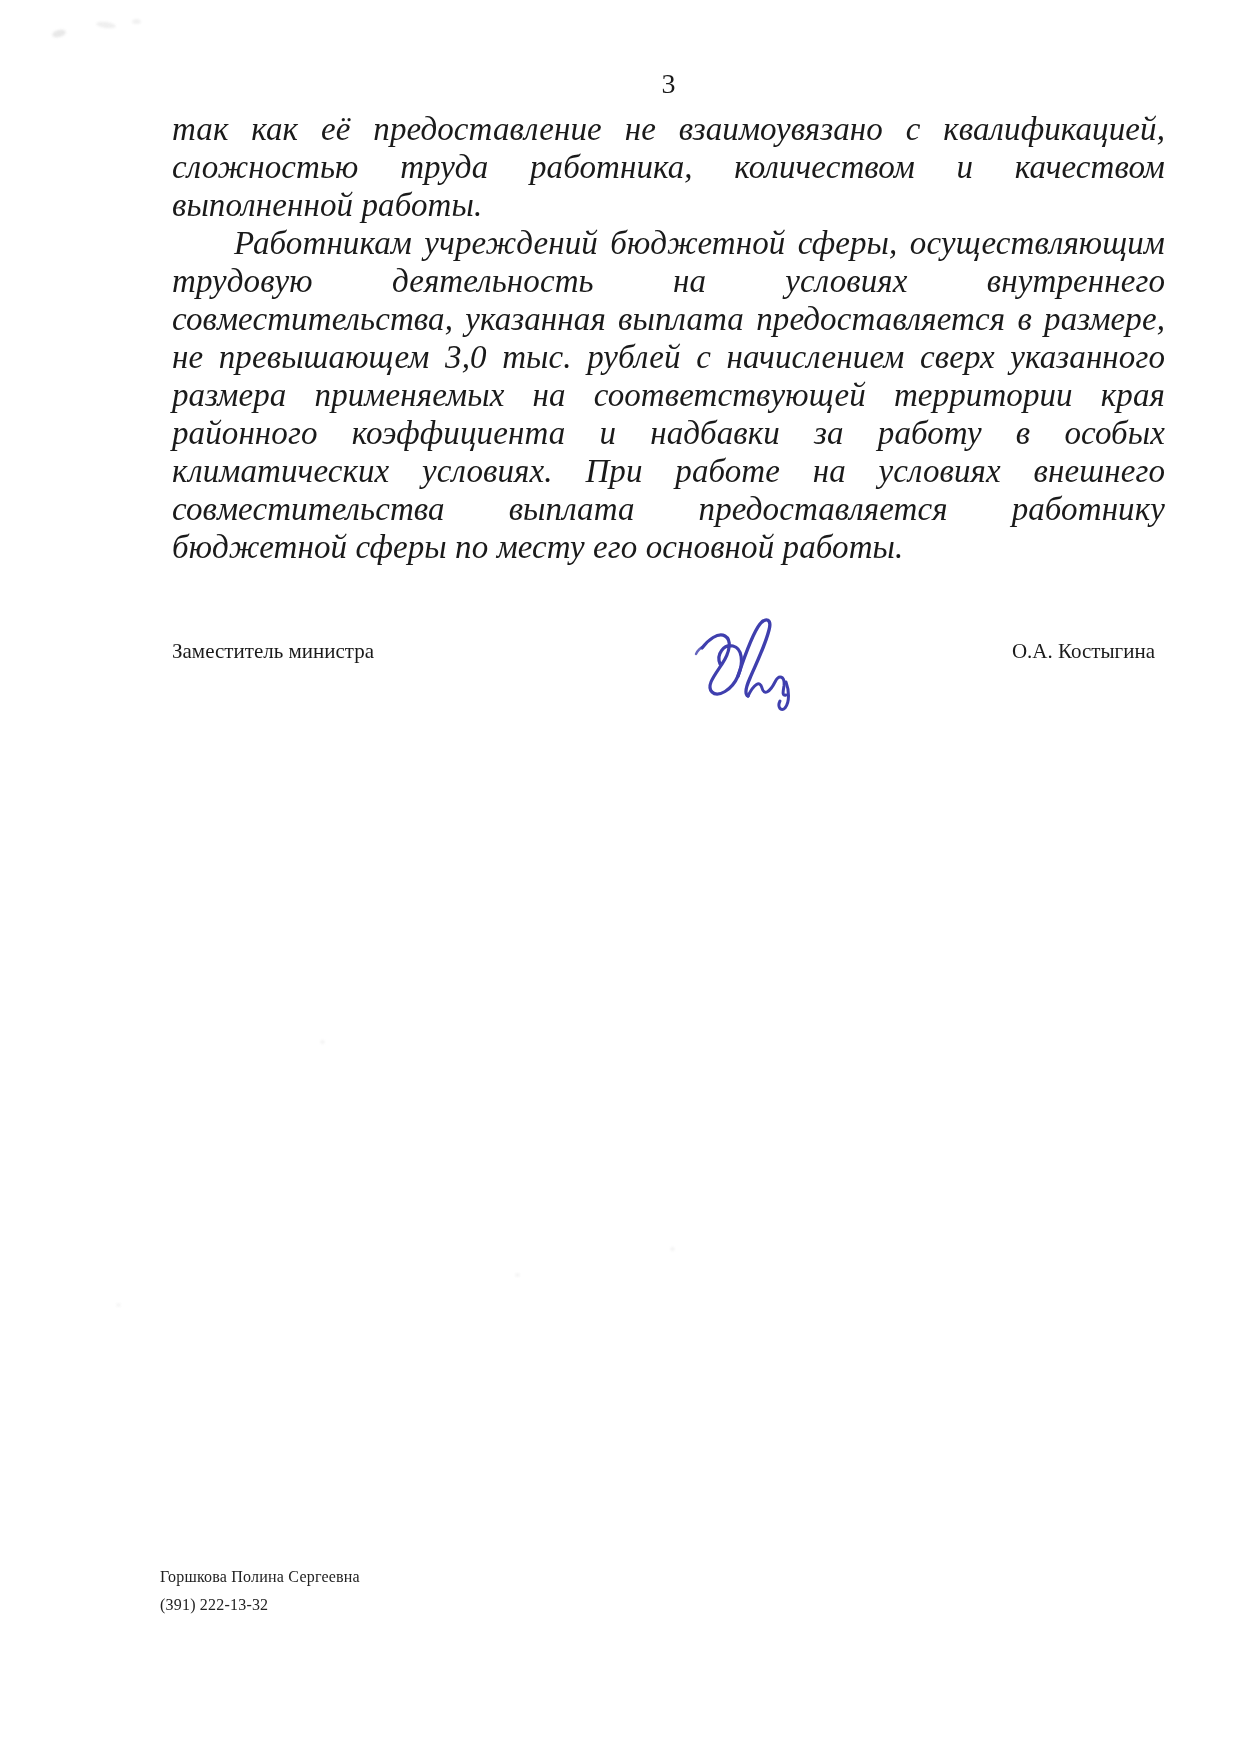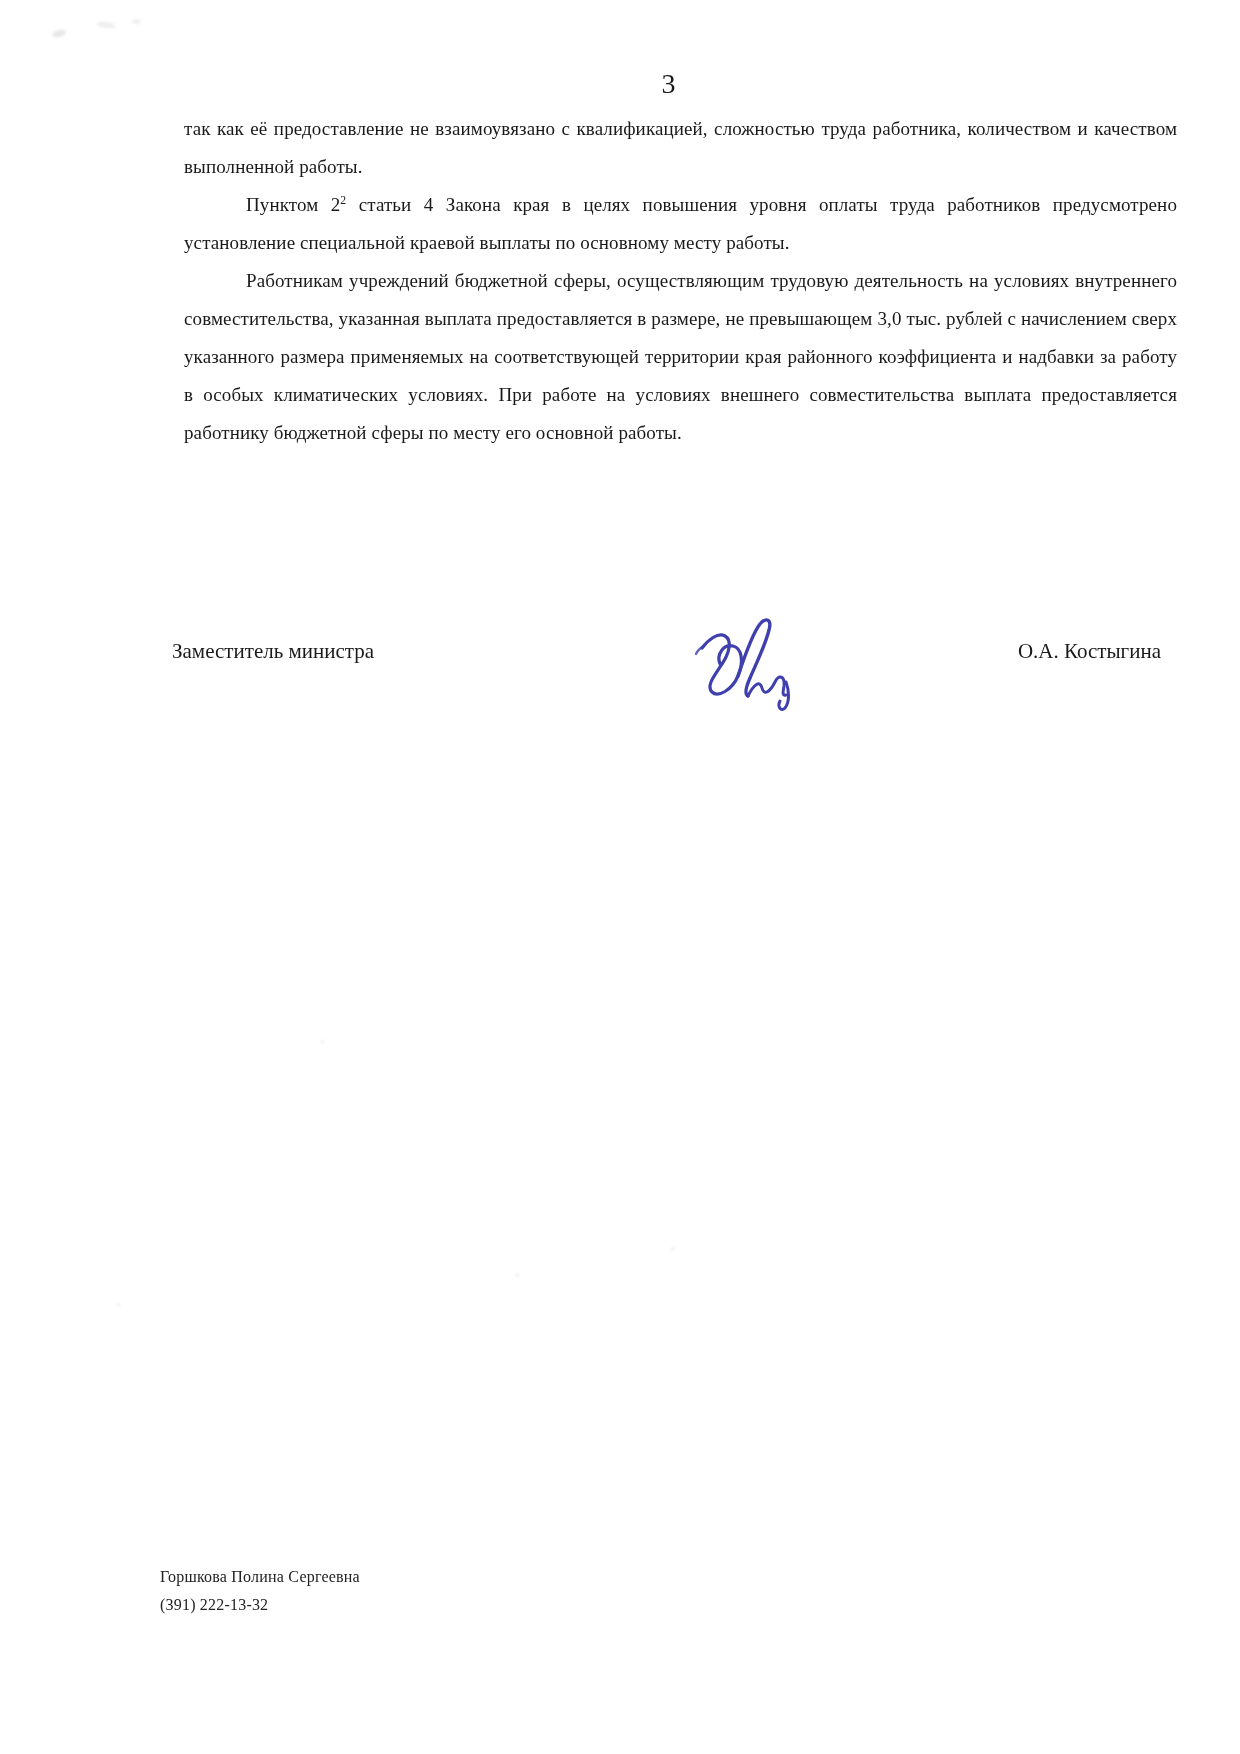--- a/index.html
+++ b/index.html
@@ -22,24 +22,25 @@
     top: 68px;
     left: 172px;
     width: 993px;
     text-align: center;
     font-size: 28px;
     line-height: 32px;
   }
   .body-text {
     position: absolute;
     top: 110px;
-    left: 184px;
+    left: 172px;
     width: 993px;
-    font-size: 19px;
+    font-size: 33px;
     line-height: 38px;
+    font-style: italic;
   }
   .body-text p {
     margin: 0;
     text-align: justify;
     letter-spacing: 0.1px;
   }
   .body-text p.indented {
     text-indent: 62px;
   }
   .body-text sup {
@@ -57,21 +58,21 @@
     line-height: 34px;
   }
   .signer-title {
     position: absolute;
     left: 0;
     top: 2px;
     white-space: nowrap;
   }
   .signer-name {
     position: absolute;
-    right: 4px;
+    right: 10px;
     top: 2px;
     white-space: nowrap;
     margin-left: 48px;
   }
   .signature-ink {
     position: absolute;
     left: 500px;
     top: -26px;
     width: 150px;
     height: 112px;
@@ -109,21 +110,20 @@
   <div class="speck s3"></div>
   <div class="speck s4"></div>
   <div class="speck s5"></div>
   <div class="speck s6"></div>
   <div class="speck s7"></div>
 
   <div class="page-number">3</div>
 
   <div class="body-text">
     <p><span>так как её предоставление не взаимоувязано с квалификацией, сложностью труда работника, количеством и качеством выполненной работы.</span></p>
-    <p class="indented"><span>Пунктом 2</span><sup>2</sup><span> статьи 4 Закона края в целях повышения уровня оплаты труда работников предусмотрено установление специальной краевой выплаты по основному месту работы.</span></p>
     <p class="indented"><span>Работникам учреждений бюджетной сферы, осуществляющим трудовую деятельность на условиях внутреннего совместительства, указанная выплата предоставляется в размере, не превышающем 3,0 тыс. рублей с начислением сверх указанного размера применяемых на соответствующей территории края районного коэффициента и надбавки за работу в особых климатических условиях. При работе на условиях внешнего совместительства выплата предоставляется работнику бюджетной сферы по месту его основной работы.</span></p>
   </div>
 
   <div class="signature-row">
     <span class="signer-title">Заместитель министра</span>
 
     <svg class="signature-ink" viewBox="0 0 150 112" xmlns="http://www.w3.org/2000/svg">
       <g fill="none" stroke="#3f3fae" stroke-linecap="round" stroke-linejoin="round">
 
         <path stroke-width="3.2" d="M 30 42 C 36 34, 46 26, 53 30 C 60 34, 58 46, 50 58 C 42 70, 34 80, 40 86 C 46 92, 60 84, 66 70 C 72 56, 70 42, 61 40 C 52 38, 44 48, 48 58"></path>

